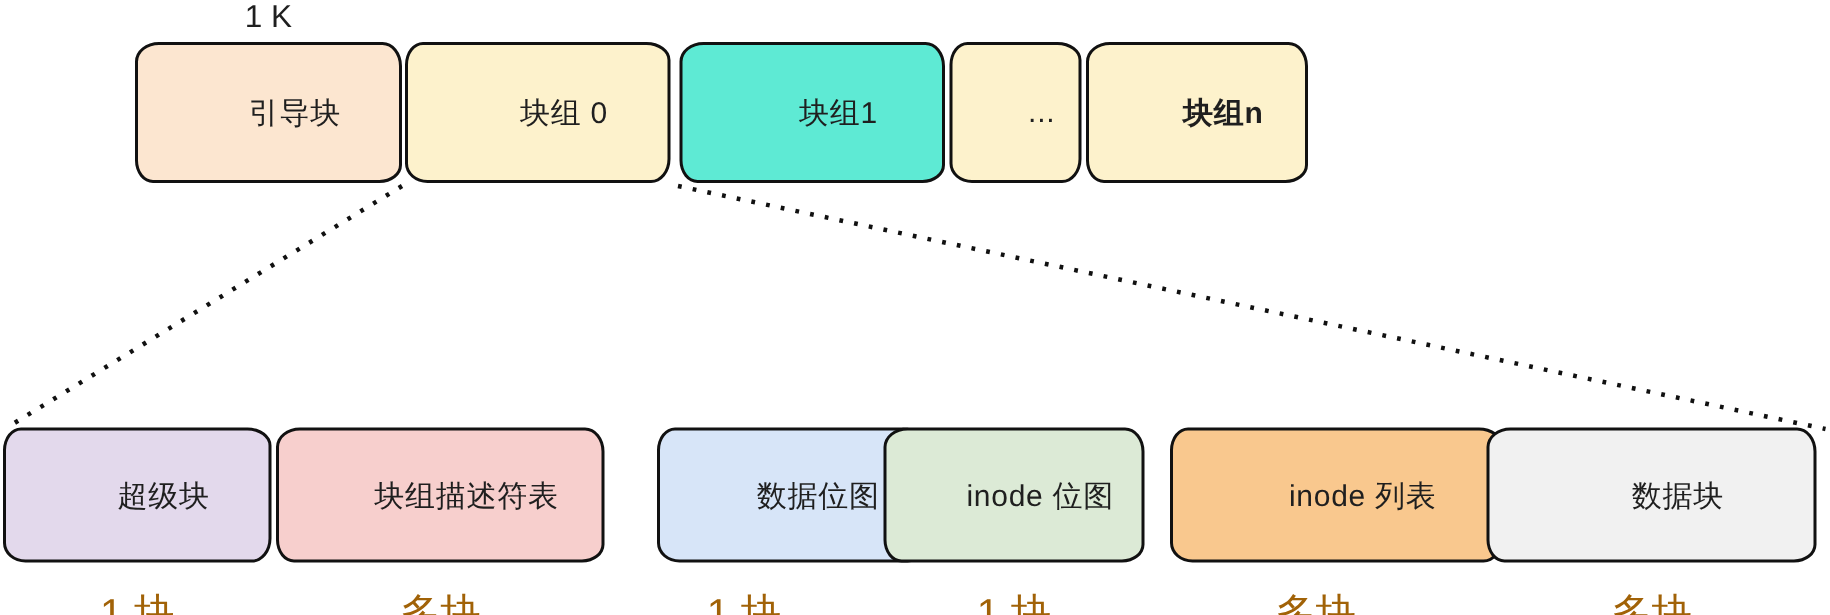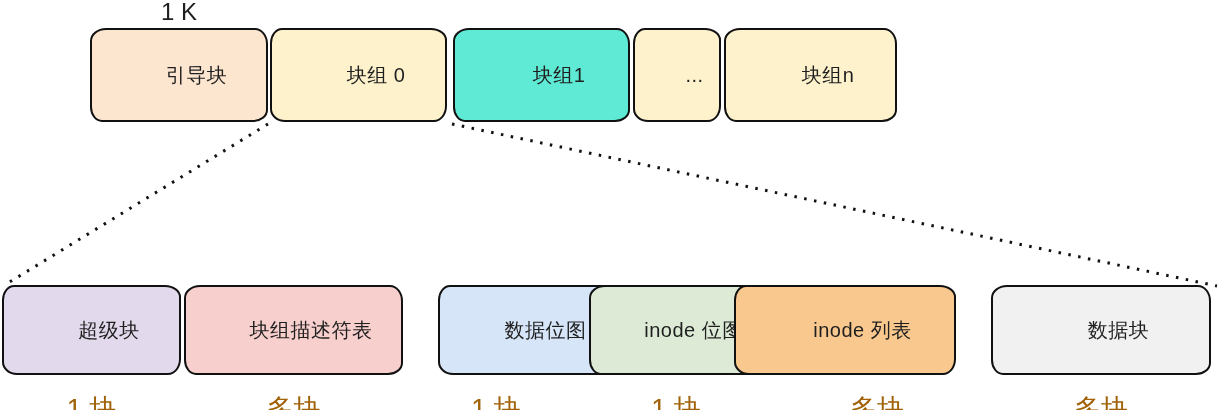--- a/index.html
+++ b/index.html
@@ -39,21 +39,21 @@
   .block.wob-a { border-radius: 16px 13px 15px 12px / 13px 16px 12px 15px; }
   .block.wob-b { border-radius: 12px 16px 13px 15px / 15px 12px 16px 13px; }
   .top-block { top: 28px; height: 94px; }
   .bottom-block { top: 285px; height: 90px; }
   .size-top-label {
     position: absolute;
     top: 0px;
     height: 24px;
     line-height: 24px;
     text-align: center;
-    font-size: 24px;
+    font-size: 21px;
     color: #1f1f1f;
   }
   .size-bottom-label {
     position: absolute;
     top: 395px;
     height: 28px;
     line-height: 28px;
     text-align: center;
     font-size: 27px;
     color: #a16207;
@@ -72,31 +72,31 @@
   <div class="size-top-label" style="left:90px;width:178px;">1 K</div>
 
   <div class="block top-block wob-a" style="left: 90px; width: 178px; background-color: rgb(252, 230, 208);">引导块</div>
 
   <div class="block top-block wob-b" style="left: 270px; width: 177px; background-color: rgb(253, 242, 204);">块组 0</div>
 
   <div class="block top-block wob-a" style="left: 453px; width: 177px; background-color: #5eead4;">块组1</div>
 
   <div class="block top-block wob-b" style="left: 633px; width: 88px; background-color: rgb(253, 242, 204);">...</div>
 
-  <div class="block top-block wob-a" style="left: 724px; width: 173px; background-color: rgb(253, 242, 204);">块组n</div>
+  <div class="block top-block wob-a" style="left: 724px; width: 148px; background-color: rgb(253, 242, 204); font-weight: bold;">块组n</div>
 
   <div class="block bottom-block wob-b" style="left: 2px; width: 179px; background-color: rgb(227, 217, 236);">超级块</div>
 
   <div class="block bottom-block wob-a" style="left: 184px; width: 219px; background-color: rgb(247, 207, 205);">块组描述符表</div>
 
   <div class="block bottom-block wob-b" style="left: 406px; width: 180px; background-color: rgb(215, 229, 248); margin-left: 32px;">数据位图</div>
 
   <div class="block bottom-block wob-a" style="left: 589px; width: 174px; background-color: rgb(220, 234, 214);">inode 位图</div>
 
-  <div class="block bottom-block wob-b" style="left: 734px; width: 222px; background-color: rgb(249, 200, 142);">inode 列表</div>
+  <div class="block bottom-block wob-b" style="left: 780px; width: 222px; background-color: rgb(249, 200, 142);">inode 列表</div>
 
   <div class="block bottom-block wob-a" style="left: 991px; width: 220px; background-color: rgb(241, 241, 241);">数据块</div>
 
   <div class="size-bottom-label" style="left:2px;width:179px;">1 块</div>
 
   <div class="size-bottom-label" style="left:184px;width:219px;">多块</div>
 
   <div class="size-bottom-label" style="left:406px;width:180px;">1 块</div>
 
   <div class="size-bottom-label" style="left:589px;width:174px;">1 块</div>

